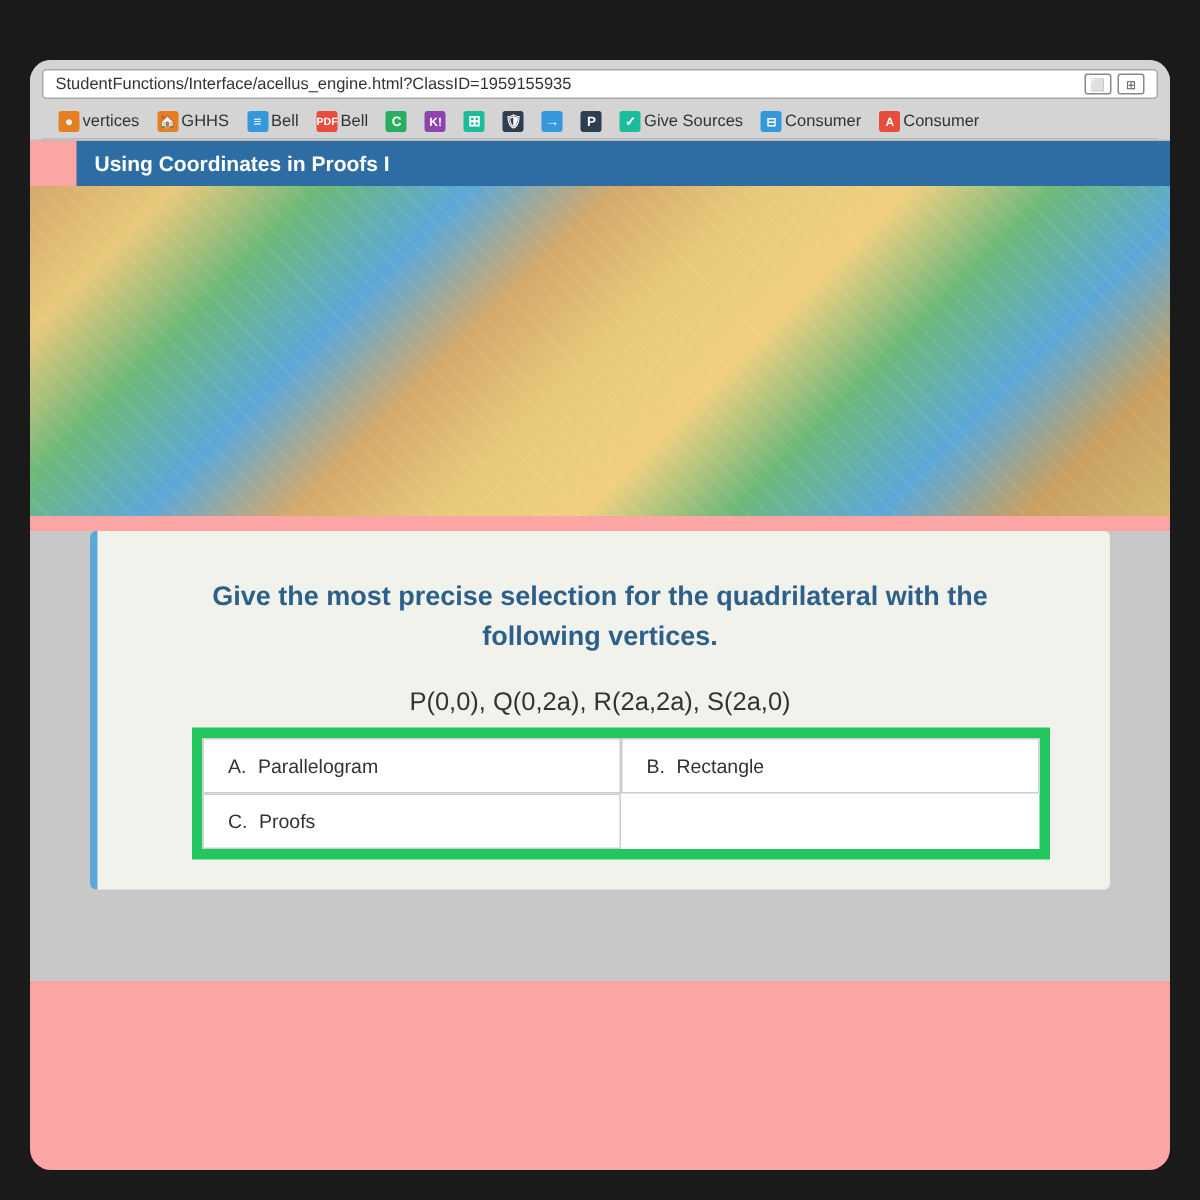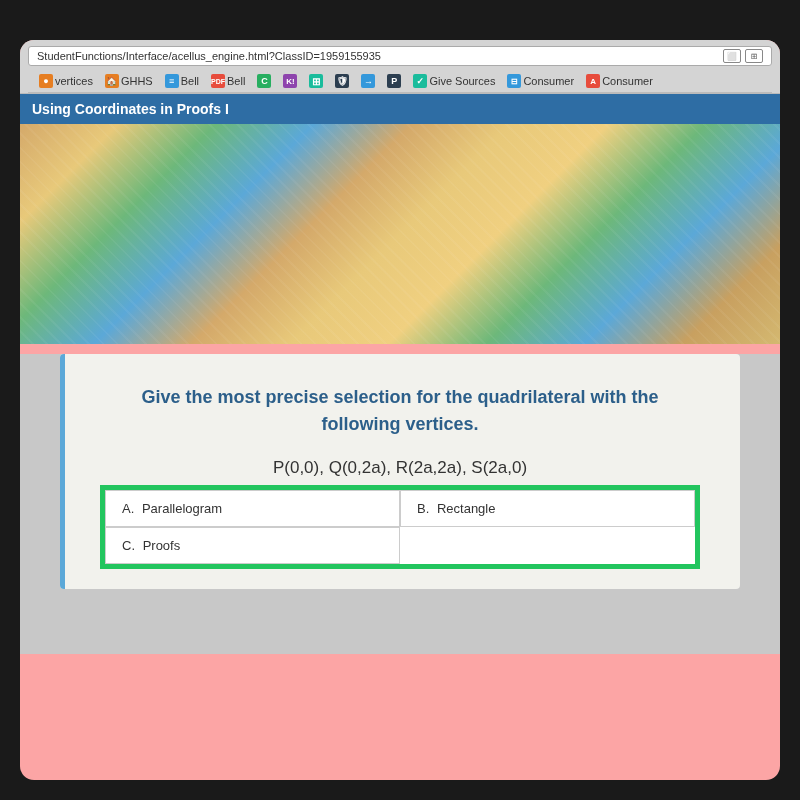--- a/index.html
+++ b/index.html
@@ -123,20 +123,21 @@
       color: #333;
     }
 
     
     .app-header {
       background: #2e6da4;
       padding: 7px 12px;
       color: white;
       font-size: 14px;
       font-weight: bold;
+      margin-left: 31px;
     }
 
     
     .main-content {
       background: linear-gradient(135deg, 
         #d4a96a 0%, #e8c97a 10%, #6db87a 20%, #5ba8d8 30%,
         #d4a96a 40%, #e8c97a 50%, #f0d080 60%, #6db87a 70%,
         #5ba8d8 80%, #c8a060 90%, #d4b870 100%);
       height: 220px;
       position: relative;
@@ -180,22 +181,23 @@
       font-size: 17px;
       color: #333;
       margin-bottom: 7px;
     }
 
     
     .answer-grid {
       display: grid;
       grid-template-columns: 1fr 1fr;
       gap: 0;
-      border: 5px solid #22c55e;
+      border: 7px solid #22c55e;
       background: white;
+      margin-left: 28px;
     }
 
     .answer-cell {
       padding: 10px 16px;
       font-size: 13px;
       color: #333;
       border: 0.5px solid #ccc;
       cursor: pointer;
       background: white;
     }

